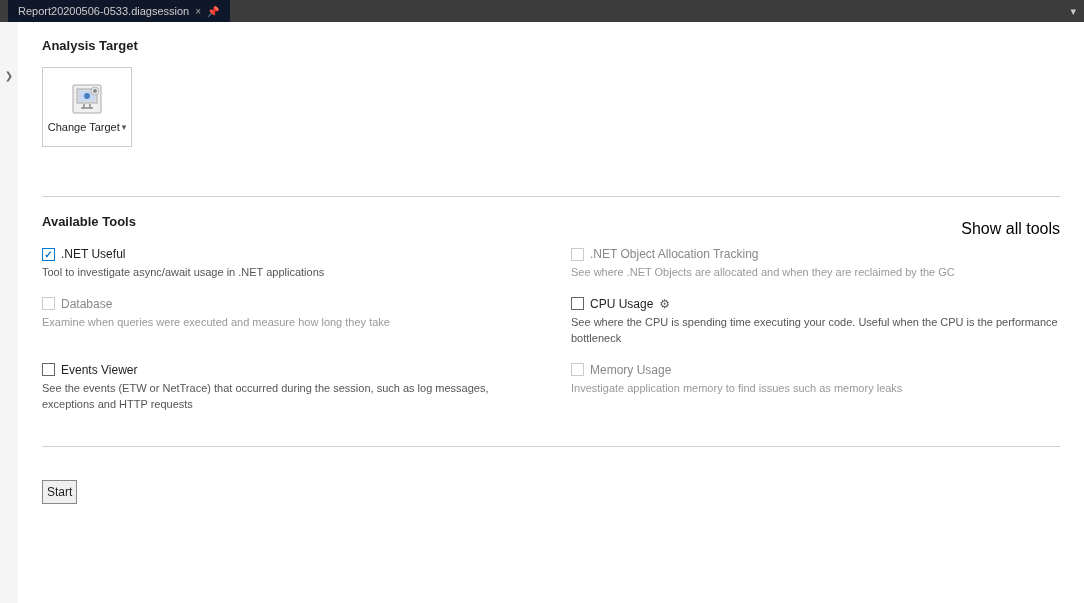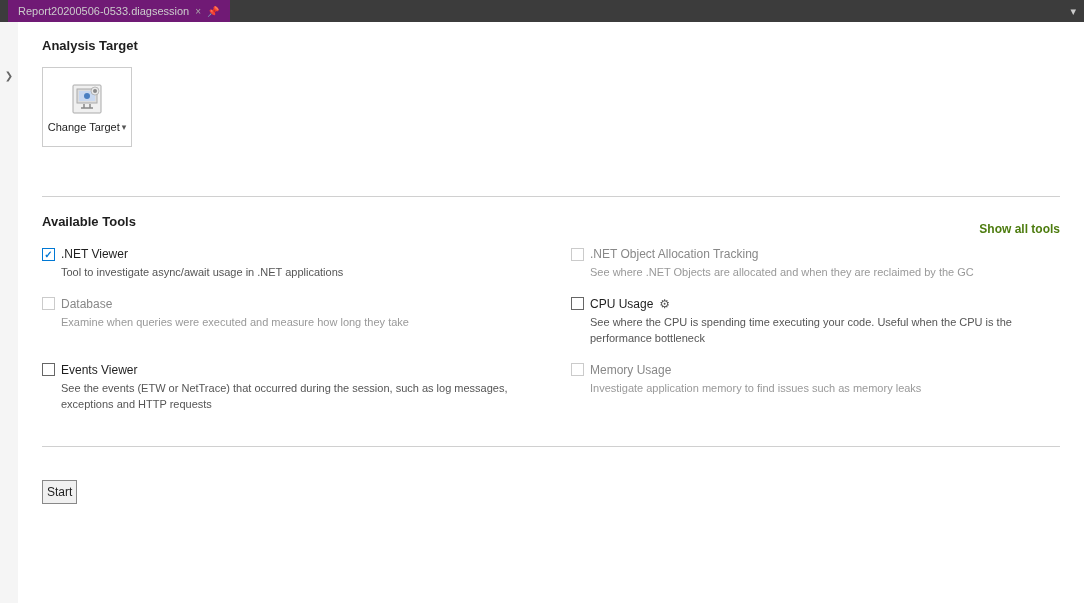--- a/index.html
+++ b/index.html
@@ -18,21 +18,21 @@
     
     .titlebar {
       background: #3c3c3c;
       height: 22px;
       display: flex;
       align-items: center;
       padding: 0 8px;
       flex-shrink: 0;
     }
     .tab-item {
-      background: #701a75;
+      background: #0f172a;
       color: #cccccc;
       font-size: 11px;
       padding: 3px 10px;
       display: flex;
       align-items: center;
       gap: 6px;
       height: 22px;
     }
     .tab-close {
       color: #aaa;
@@ -126,25 +126,24 @@
     }
 
     
     .tools-header {
       display: flex;
       align-items: center;
       justify-content: space-between;
       margin-bottom: 4px;
     }
     .show-all-link {
-      color: #4d7c0f;
-      font-size: 12px;
+      color: #000000;
+      font-size: 16px;
       cursor: pointer;
       text-decoration: none;
-      font-weight: bold;
     }
 
     
     .tools-grid {
       display: grid;
       grid-template-columns: 1fr 1fr;
       gap: 0;
       column-gap: 40px;
     }
 
@@ -194,21 +193,20 @@
     }
     .tool-gear {
       color: #555;
       font-size: 12px;
       cursor: pointer;
     }
     .tool-desc {
       font-size: 11px;
       color: #555;
       line-height: 1.5;
-      margin-left: 19px;
     }
     .tool-desc.disabled {
       color: #999;
     }
 
     
     .start-section {
       margin-top: 16px;
     }
     .start-btn {
@@ -282,21 +280,21 @@
       <div class="tools-header">
         <div class="section-title">Available Tools</div>
         <a class="show-all-link">Show all tools</a>
       </div>
 
       <div class="tools-grid" id="tools-grid">
 
       <div class="tool-item">
             <div class="tool-header-row">
               <div class="tool-checkbox checked"></div>
-              <span class="tool-name">.NET Viewer</span>
+              <span class="tool-name">.NET Useful</span>
             </div>
             <div class="tool-desc">Tool to investigate async/await usage in .NET applications</div>
           </div>
           <div class="tool-item">
             <div class="tool-header-row">
               <div class="tool-checkbox disabled"></div>
               <span class="tool-name disabled">.NET Object Allocation Tracking</span>
             </div>
             <div class="tool-desc disabled">See where .NET Objects are allocated and when they are reclaimed by the GC</div>
           </div>

